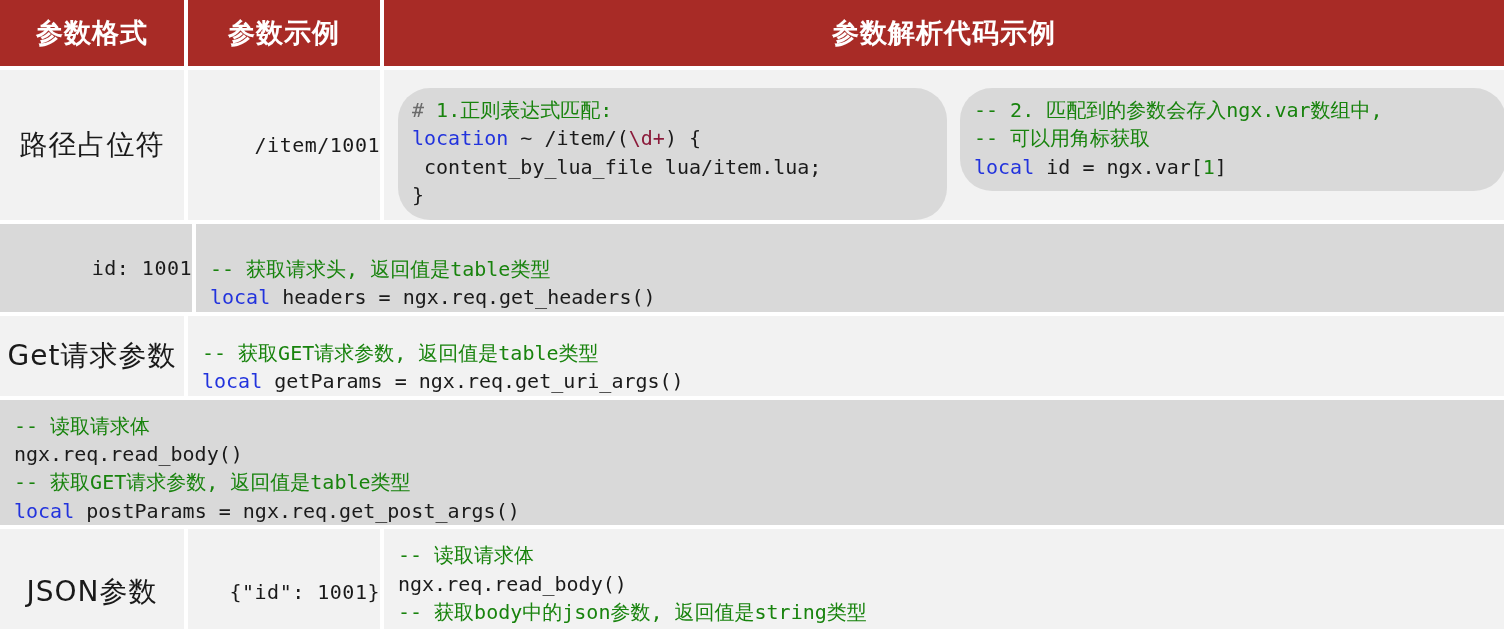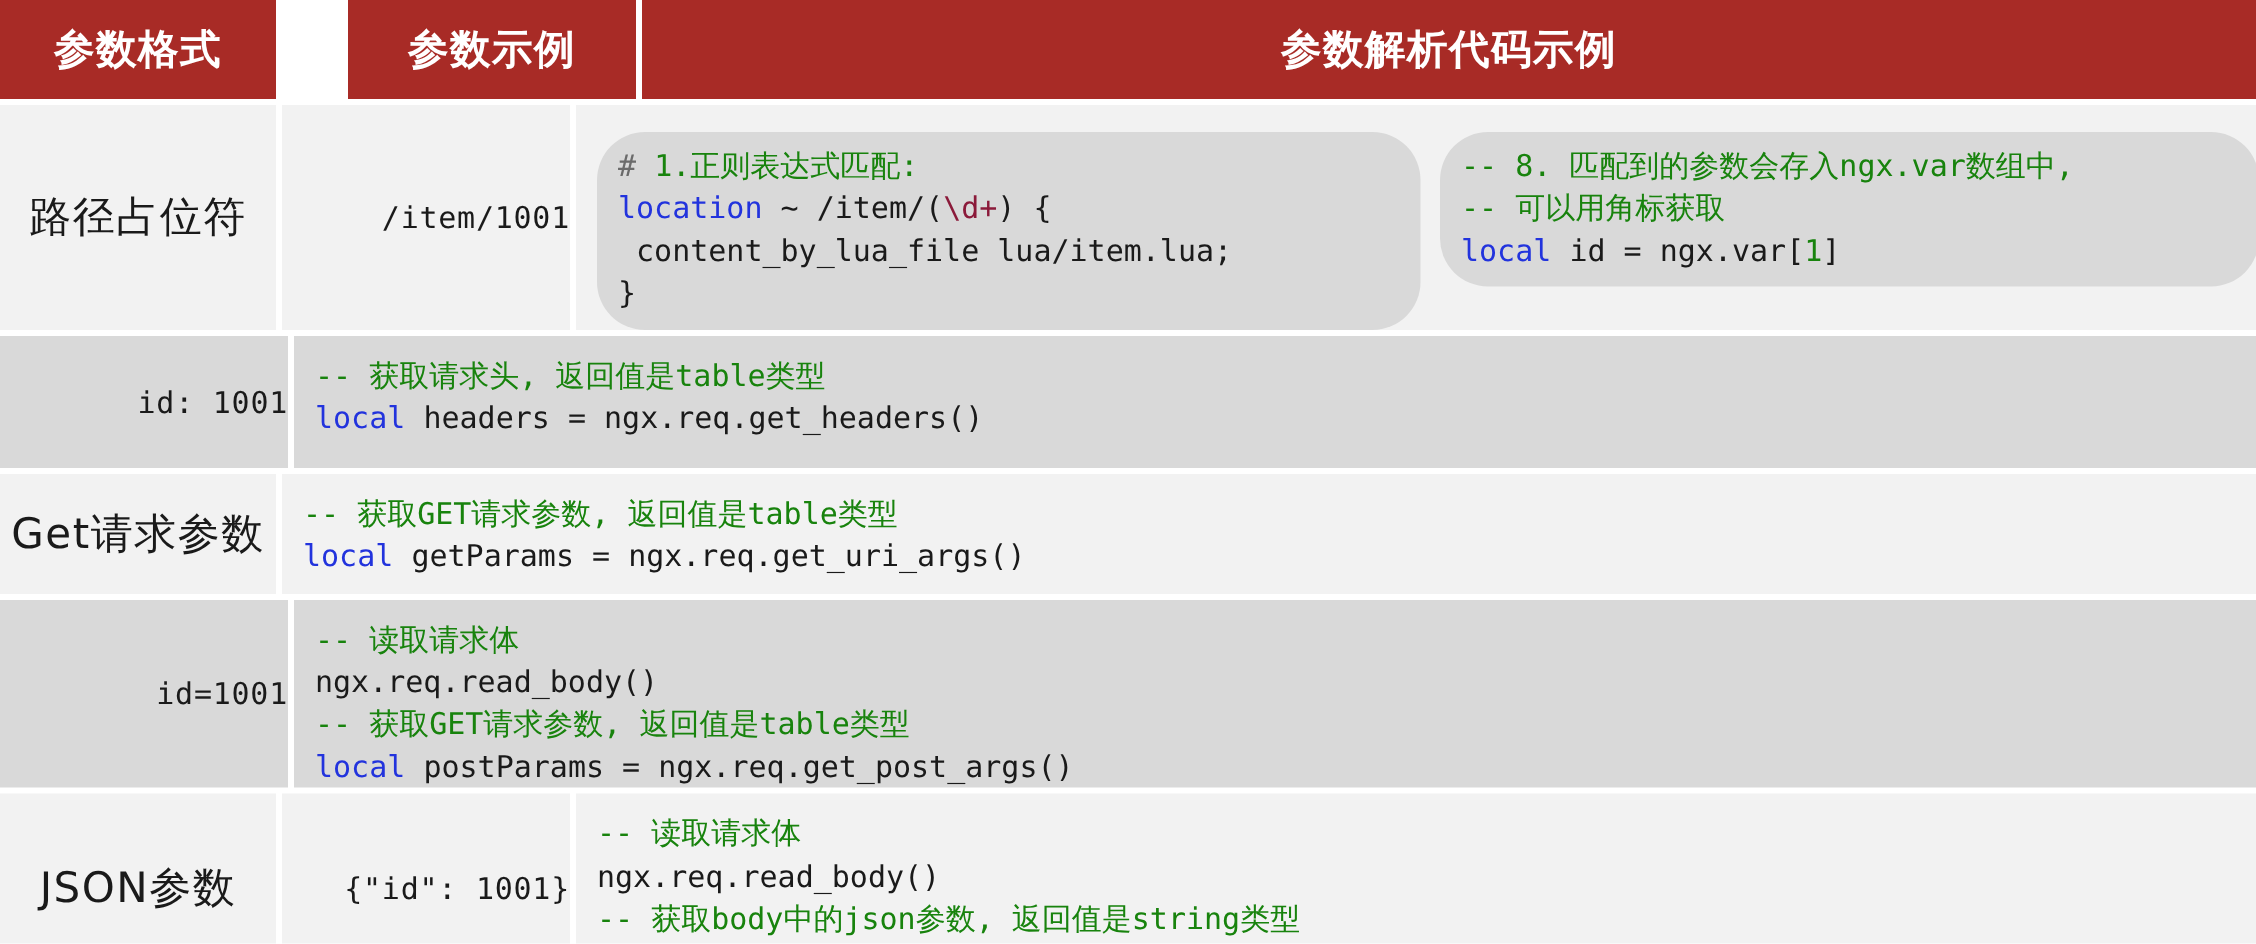--- a/index.html
+++ b/index.html
@@ -25,21 +25,21 @@
   .th{
     background:#a82b26;
     color:#ffffff;
     font-weight:bold;
     font-size:27px;
     letter-spacing:1px;
     display:flex;align-items:center;justify-content:center;
     box-sizing:border-box;
   }
   .th.c1{flex:0 0 184px;}
-  .th.c2{flex:0 0 192px;margin-left:44px;}
+  .th.c2{flex:0 0 192px;}
   .th.c3{flex:1 1 auto;}
 
   
   .tbody{display:flex;flex-direction:column;flex:1 1 auto;padding-top:4px;gap:4px;}
   .tr{display:flex;gap:4px;box-sizing:border-box;}
   .tr.r1{flex:0 0 144px;}
   .tr.r2{flex:0 0 88px;}
   .tr.r3{flex:0 0 80px;}
   .tr.r4{flex:0 0 112px;}
   .tr.r5{flex:0 0 119px;}
@@ -62,21 +62,21 @@
     font-size:20px;color:#1a1a1a;white-space:pre;letter-spacing:0.5px;
   }
 
   
   .codewrap{
     display:flex;width:100%;height:100%;
     box-sizing:border-box;
     align-items:flex-start;
   }
   .codewrap.split{gap:13px;padding:18px 0 0 14px;}
-  .codewrap.plain{padding:12px 0 0 14px;}
+  .codewrap.plain{padding:12px 0 0 14px;align-items:flex-end;}
 
   .code{
     font-family:"DejaVu Sans Mono","Liberation Mono",monospace;
     font-size:20px;line-height:1.42;
     white-space:pre;
     color:#1a1a1a;
     box-sizing:border-box;
   }
   .code.boxed{
     background:#d9d9d9;
@@ -111,21 +111,21 @@
       </div>
       <div class="td c2">
         <span class="mono">/item/1001</span>
       </div>
       <div class="td c3">
         <div class="codewrap split">
           <div class="code boxed b1"><span class="hash"># </span><span class="cmt">1.正则表达式匹配:</span>
 <span class="kw">location</span><span> ~ /item/(</span><span class="esc">\d+</span><span>) {</span>
 <span> content_by_lua_file lua/item.lua;</span>
 <span>}</span></div>
-          <div class="code boxed b2"><span class="cmt">-- 8. 匹配到的参数会存入ngx.var数组中,</span>
+          <div class="code boxed b2"><span class="cmt">-- 2. 匹配到的参数会存入ngx.var数组中,</span>
 <span class="cmt">-- 可以用角标获取</span>
 <span class="kw">local</span><span> id = ngx.var[</span><span class="num">1</span><span>]</span></div>
         </div>
       </div>
     </div>
 
     <div class="tr r2 dark">
       <div class="td c2">
         <span class="mono">id: 1001</span>
       </div>
@@ -143,23 +143,20 @@
       </div>
       <div class="td c3">
         <div class="codewrap plain">
           <div class="code"><span class="cmt">-- 获取GET请求参数, 返回值是table类型</span>
 <span class="kw">local</span><span> getParams = ngx.req.get_uri_args()</span></div>
         </div>
       </div>
     </div>
 
     <div class="tr r4 dark">
-      <div class="td c2">
-        <span class="mono">id=1001</span>
-      </div>
       <div class="td c3">
         <div class="codewrap plain">
           <div class="code"><span class="cmt">-- 读取请求体</span>
 <span>ngx.req.read_body()</span>
 <span class="cmt">-- 获取GET请求参数, 返回值是table类型</span>
 <span class="kw">local</span><span> postParams = ngx.req.get_post_args()</span></div>
         </div>
       </div>
     </div>
 

